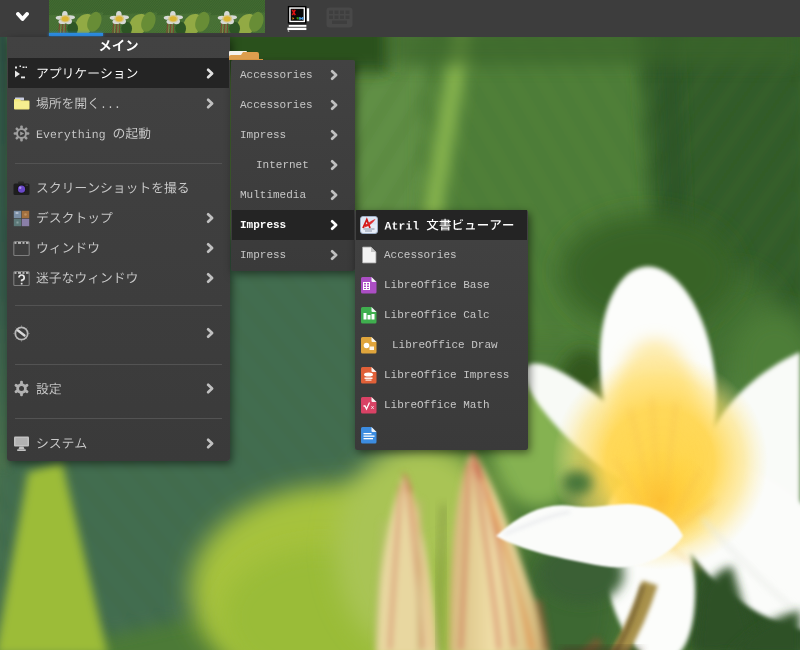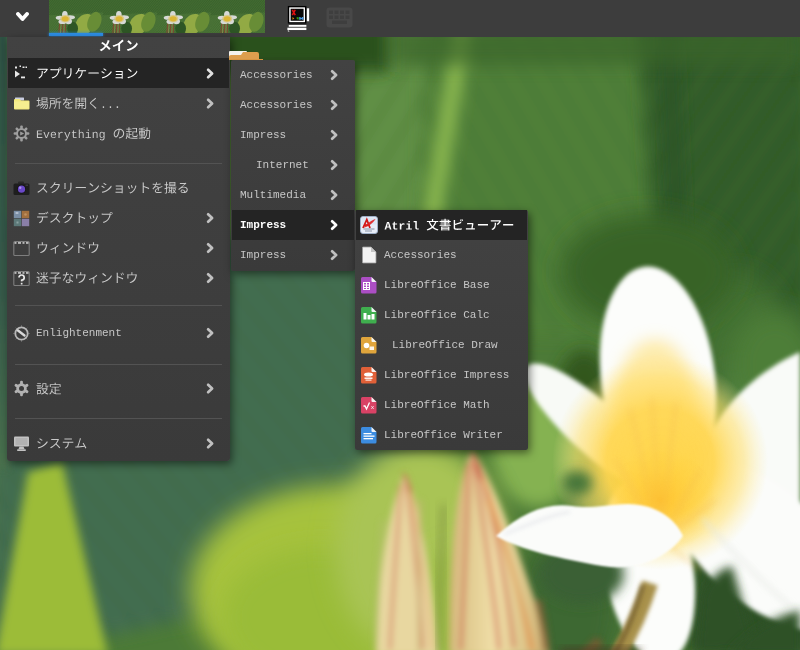--- a/index.html
+++ b/index.html
@@ -239,35 +239,33 @@
 
 <div class="hl" style="left:8px;top:58px;width:221px;height:30px"></div>
 <div class="hl" style="left:232px;top:210px;width:122px;height:30px"></div>
 <div class="hl" style="left:356px;top:210px;width:171px;height:30px"></div>
 
 <div class="sep" style="left:15px;width:207px;top:163px"></div>
 <div class="sep" style="left:15px;width:207px;top:305px"></div>
 <div class="sep" style="left:15px;width:207px;top:364px"></div>
 <div class="sep" style="left:15px;width:207px;top:418px"></div>
 
-<div class="row" style="left:36px;top:318px">Enlightenment</div>
 <div class="row" style="left:240px;top:60px">Accessories</div>
 <div class="row" style="left:240px;top:90px">Accessories</div>
 <div class="row" style="left:240px;top:120px">Impress</div>
 <div class="row" style="left:256px;top:150px">Internet</div>
 <div class="row" style="left:240px;top:180px">Multimedia</div>
 <div class="row" style="left:240px;top:210px;color:#fff;font-weight:bold">Impress</div>
 <div class="row" style="left:240px;top:240px">Impress</div>
 <div class="row" style="left:384px;top:240px">Accessories</div>
 <div class="row" style="left:384px;top:270px">LibreOffice Base</div>
 <div class="row" style="left:384px;top:300px">LibreOffice Calc</div>
 <div class="row" style="left:392px;top:330px">LibreOffice Draw</div>
 <div class="row" style="left:384px;top:360px">LibreOffice Impress</div>
 <div class="row" style="left:384px;top:390px">LibreOffice Math</div>
-<div class="row" style="left:384px;top:420px">LibreOffice Writer</div>
 
 <svg class="ab" style="left:16px;top:12px" width="13" height="11" viewBox="0 0 13 11">
       <path d="M2,2 L6.5,7 L11,2" fill="none" stroke="#ffffff" stroke-width="3.8" stroke-linecap="round" stroke-linejoin="round"></path>
     </svg>
 
 <svg class="ab" style="left:286px;top:4px" width="25" height="28" viewBox="0 0 27 30">
 <rect x="1" y="1" width="24" height="28" rx="2" fill="none"></rect>
 <rect x="2" y="2" width="20" height="19" fill="#000"></rect>
 <rect x="3.5" y="3.5" width="17" height="16" fill="#fff"></rect>
 <rect x="5" y="5" width="14" height="13" fill="#0a0a0a"></rect>

